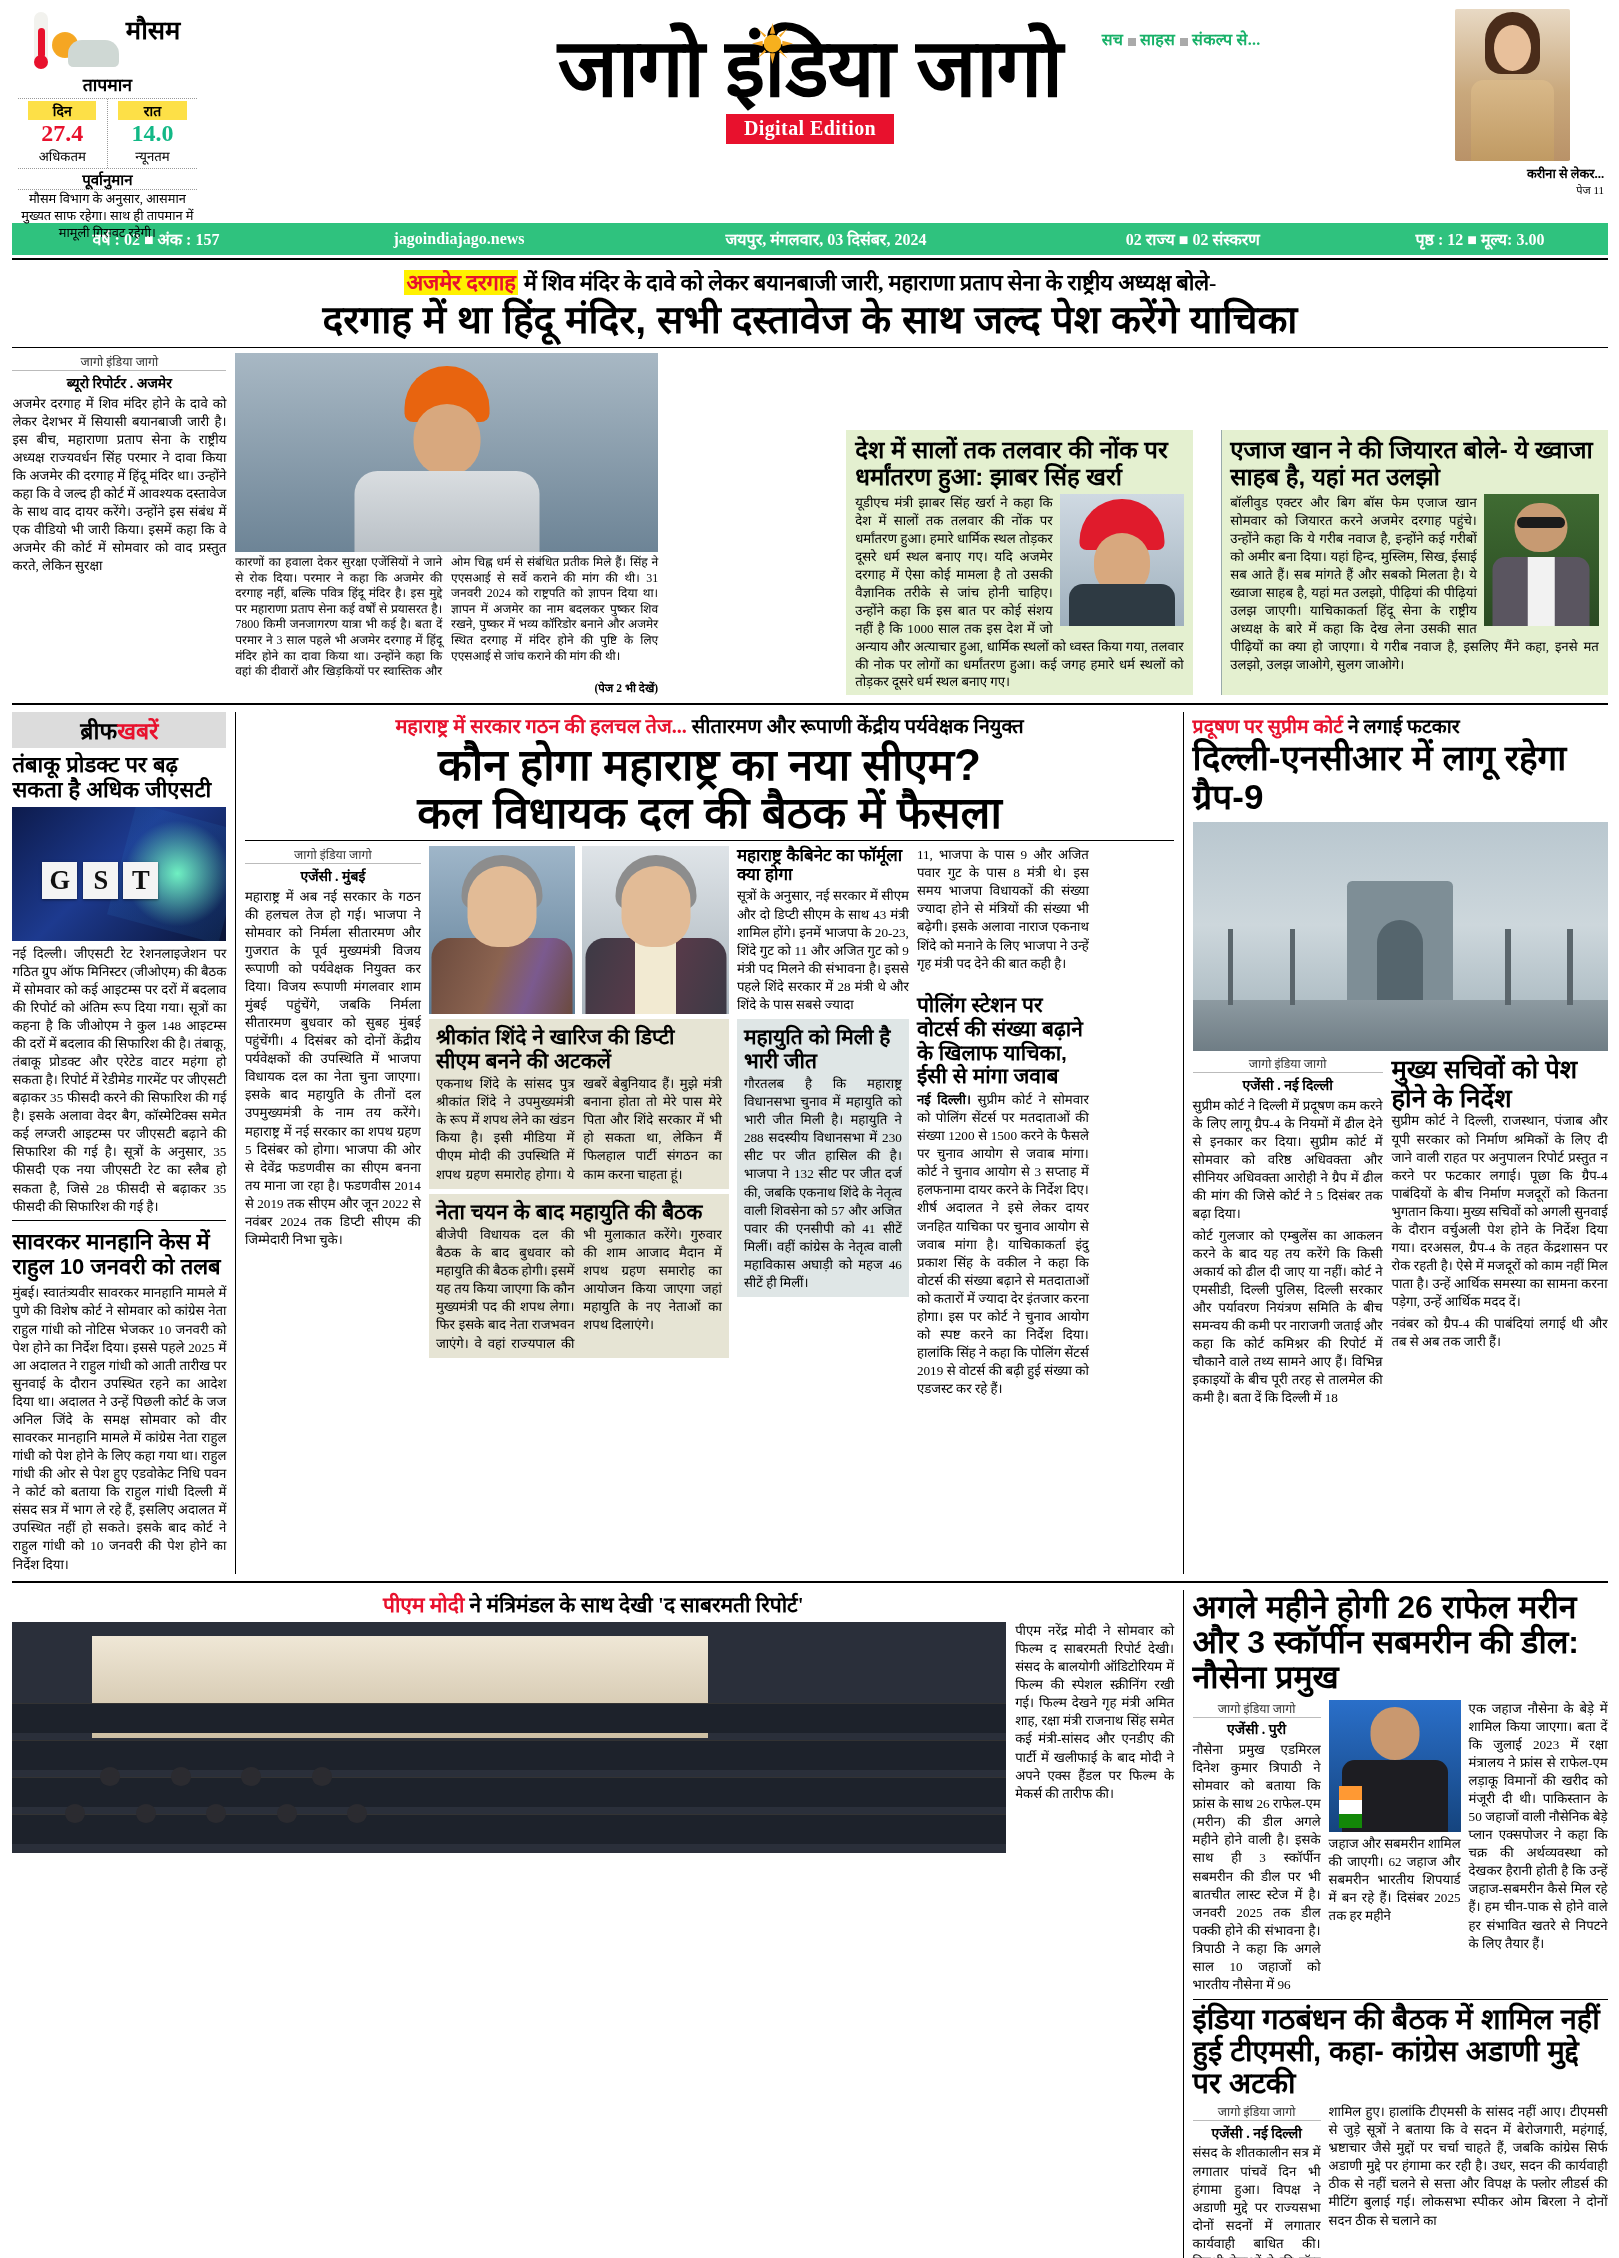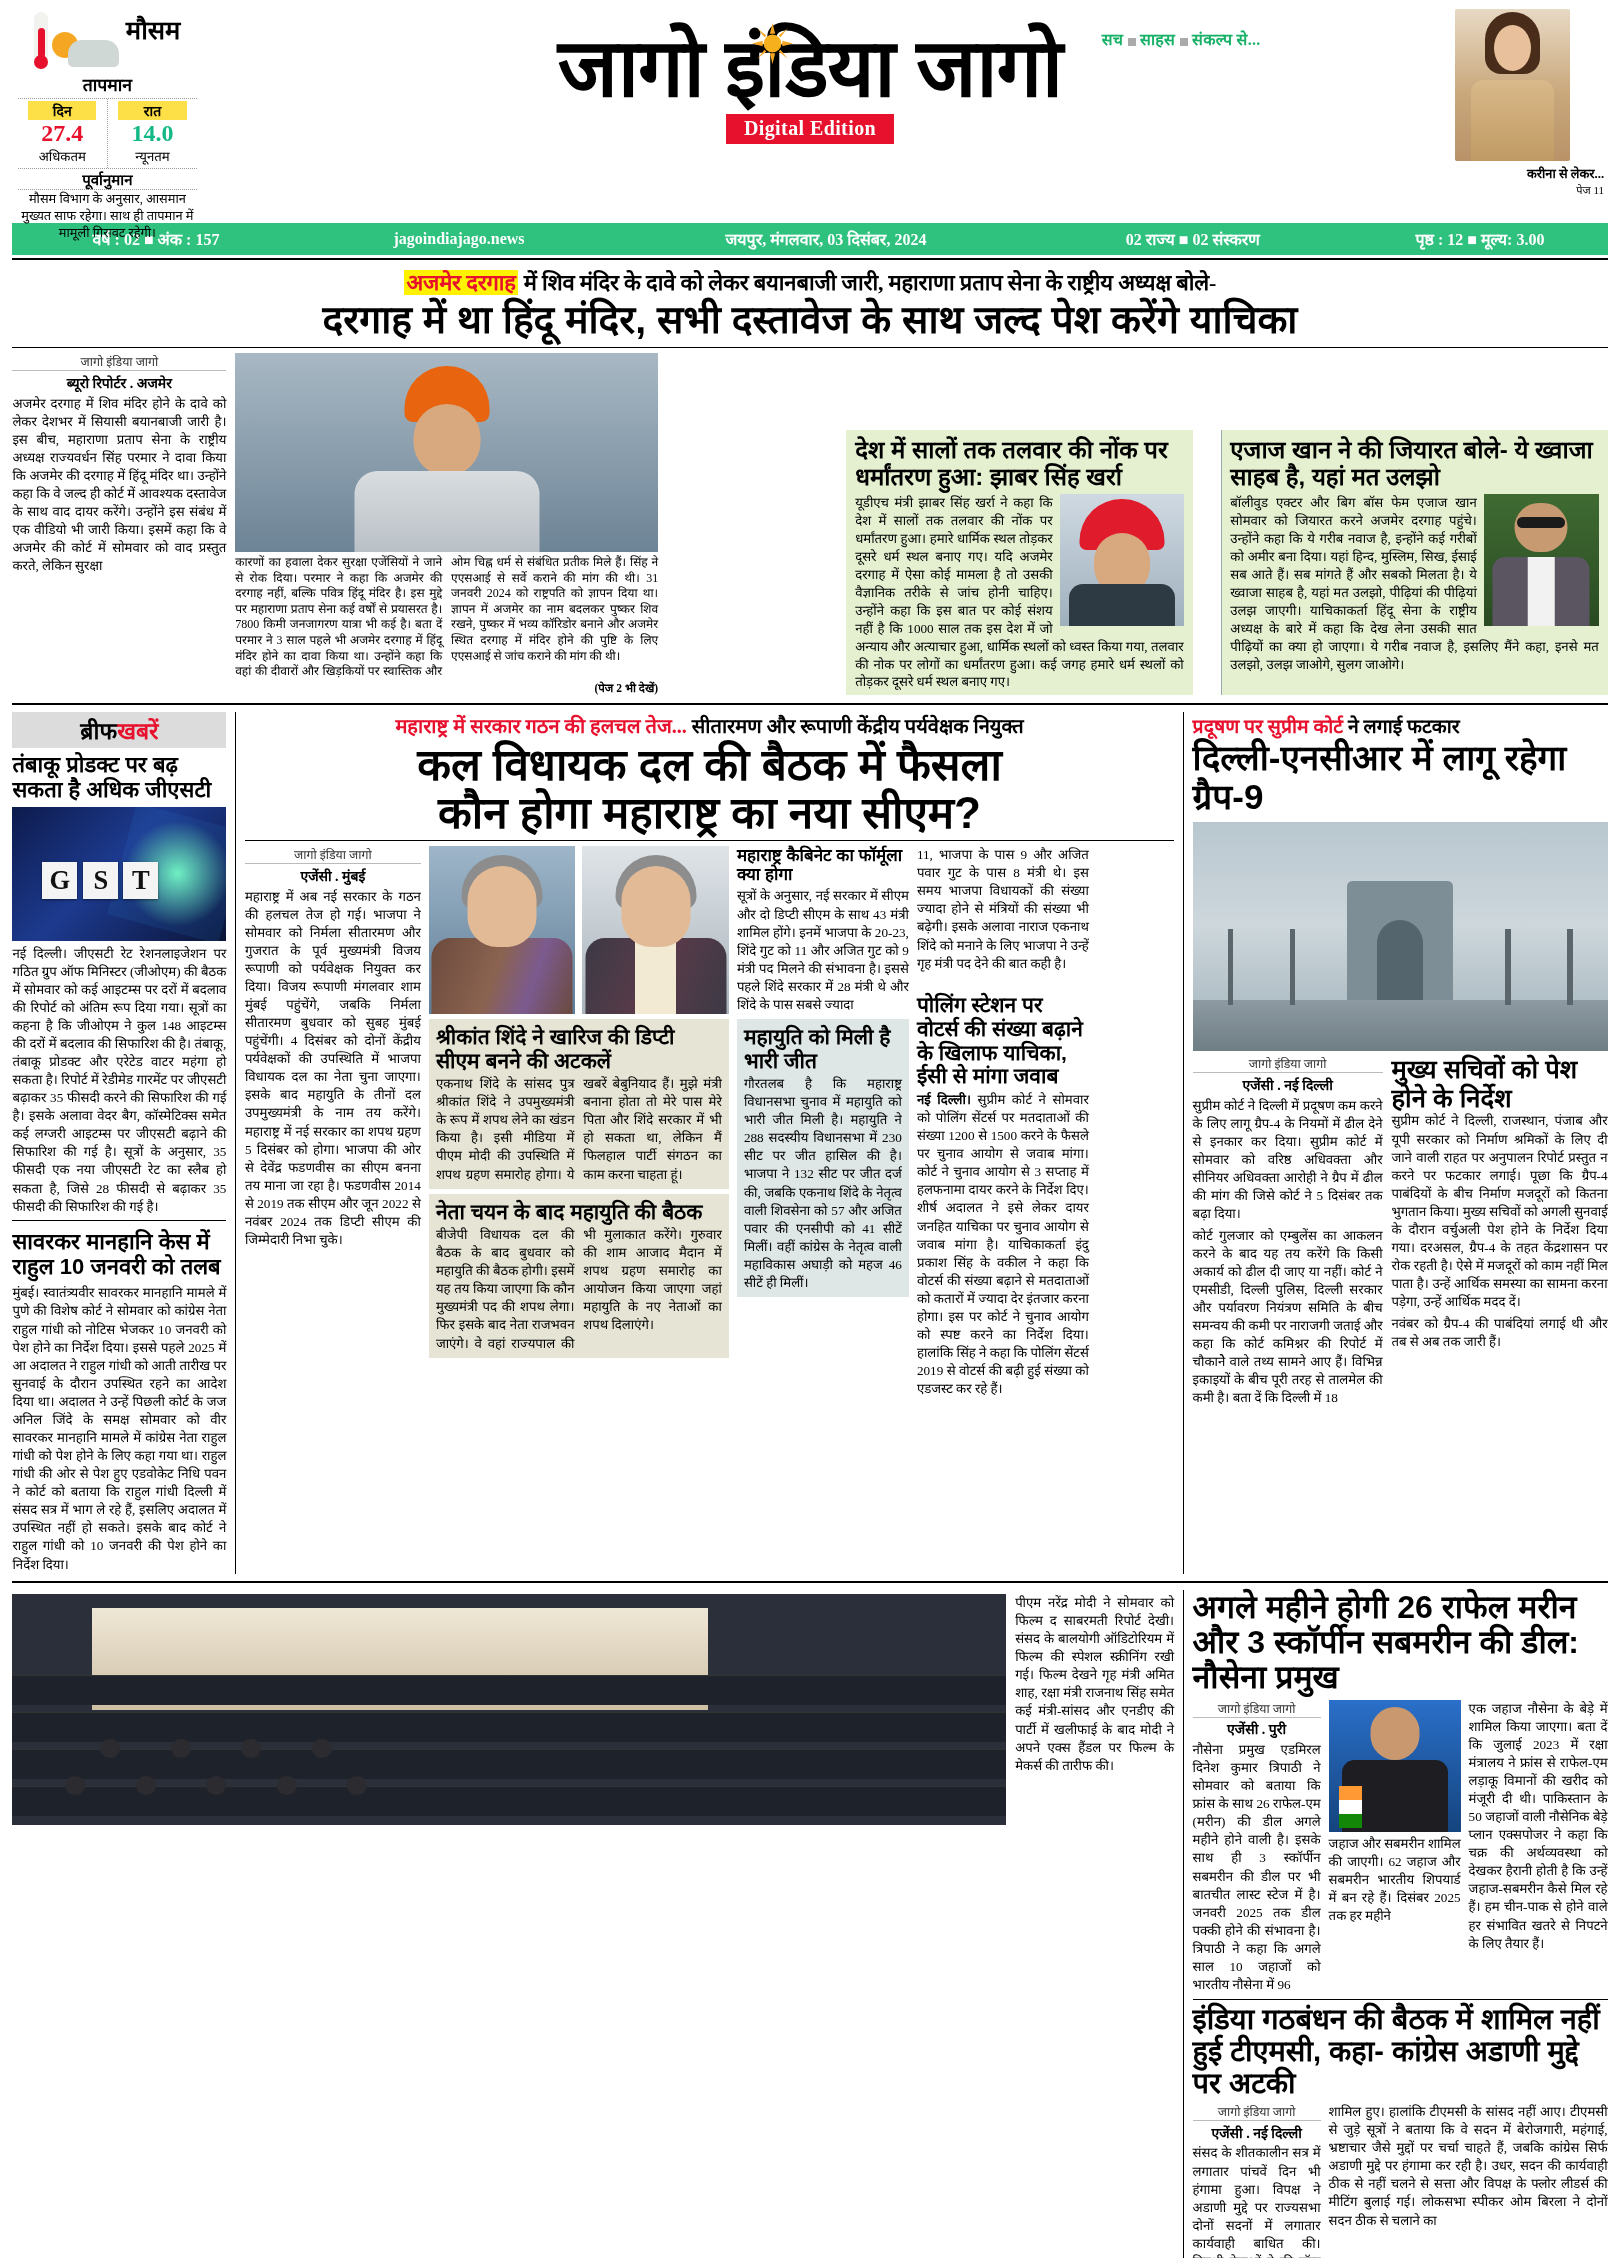--- a/index.html
+++ b/index.html
@@ -268,22 +268,22 @@
       <div class="brief-head">सावरकर मानहानि केस में राहुल 10 जनवरी को तलब</div>
       <div class="bodytext">मुंबई। स्वातंत्र्यवीर सावरकर मानहानि मामले में पुणे की विशेष कोर्ट ने सोमवार को कांग्रेस नेता राहुल गांधी को नोटिस भेजकर 10 जनवरी को पेश होने का निर्देश दिया। इससे पहले 2025 में आ अदालत ने राहुल गांधी को आती तारीख पर सुनवाई के दौरान उपस्थित रहने का आदेश दिया था। अदालत ने उन्हें पिछली कोर्ट के जज अनिल जिंदे के समक्ष सोमवार को वीर सावरकर मानहानि मामले में कांग्रेस नेता राहुल गांधी को पेश होने के लिए कहा गया था। राहुल गांधी की ओर से पेश हुए एडवोकेट निधि पवन ने कोर्ट को बताया कि राहुल गांधी दिल्ली में संसद सत्र में भाग ले रहे हैं, इसलिए अदालत में उपस्थित नहीं हो सकते। इसके बाद कोर्ट ने राहुल गांधी को 10 जनवरी की पेश होने का निर्देश दिया।</div>
     </div>
 
     <div class="sep-v"></div>
 
     <div class="mh-col">
       <div class="mh-kicker">
         <span class="red">महाराष्ट्र में सरकार गठन की हलचल तेज...</span><span> सीतारमण और रूपाणी केंद्रीय पर्यवेक्षक नियुक्त</span>
       </div>
+      <div class="mh-head">कौन होगा महाराष्ट्र का नया सीएम?</div>
       <div class="mh-head">कल विधायक दल की बैठक में फैसला</div>
-      <div class="mh-head">कौन होगा महाराष्ट्र का नया सीएम?</div>
       <div class="hr-thin" style="margin-top:3.5px;"></div>
 
       <div class="mh-cols">
         <div class="mhc" style="flex:0 0 176px;">
           <div class="credit">जागो इंडिया जागो</div>
           <div class="byline">एजेंसी . मुंबई</div>
           <div class="bodytext">महाराष्ट्र में अब नई सरकार के गठन की हलचल तेज हो गई। भाजपा ने सोमवार को निर्मला सीतारमण और गुजरात के पूर्व मुख्यमंत्री विजय रूपाणी को पर्यवेक्षक नियुक्त कर दिया। विजय रूपाणी मंगलवार शाम मुंबई पहुंचेंगे, जबकि निर्मला सीतारमण बुधवार को सुबह मुंबई पहुंचेंगी। 4 दिसंबर को दोनों केंद्रीय पर्यवेक्षकों की उपस्थिति में भाजपा विधायक दल का नेता चुना जाएगा। इसके बाद महायुति के तीनों दल उपमुख्यमंत्री के नाम तय करेंगे। महाराष्ट्र में नई सरकार का शपथ ग्रहण 5 दिसंबर को होगा। भाजपा की ओर से देवेंद्र फडणवीस का सीएम बनना तय माना जा रहा है। फडणवीस 2014 से 2019 तक सीएम और जून 2022 से नवंबर 2024 तक डिप्टी सीएम की जिम्मेदारी निभा चुके।</div>
         </div>
         <div class="mhc" style="flex:0 0 300px;">
           <div style="display:flex;gap:7px;">
@@ -353,20 +353,23 @@
           <div class="bodytext" style="margin-top:3.5px;">नवंबर को ग्रैप-4 की पाबंदियां लगाई थी और तब से अब तक जारी हैं।</div>
         </div>
       </div>
     </div>
   </div>
 
   <div class="rule-thick" style="margin-top:7px;"></div>
 
   <div class="modi-band">
     <div class="modi-left">
+      <div class="modi-kicker">
+        <span class="red">पीएम मोदी</span><span> ने मंत्रिमंडल के साथ देखी 'द साबरमती रिपोर्ट'</span>
+      </div>
       <div style="display:flex;gap:8.8px;margin-top:4.4px;">
         <div class="cinema" style="flex:1;">
           <div class="screen"></div>
           <div class="row" style="bottom:8.8px;"></div>
           <div class="row" style="bottom:46px;"></div>
           <div class="row" style="bottom:83px;"></div>
           <div class="row" style="bottom:120px;"></div>
           <div class="head" style="left:53px;bottom:30px;"></div>
           <div class="head" style="left:124px;bottom:30px;"></div>
           <div class="head" style="left:194px;bottom:30px;"></div>

